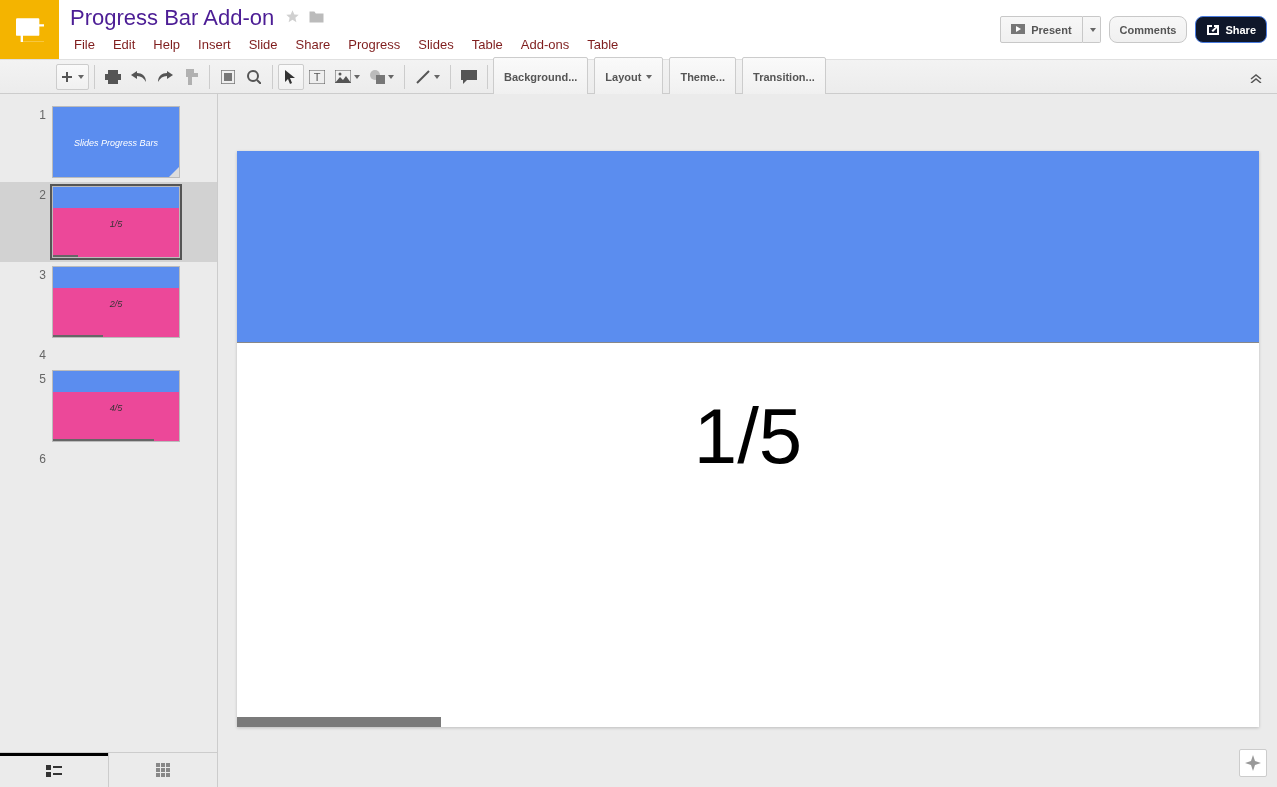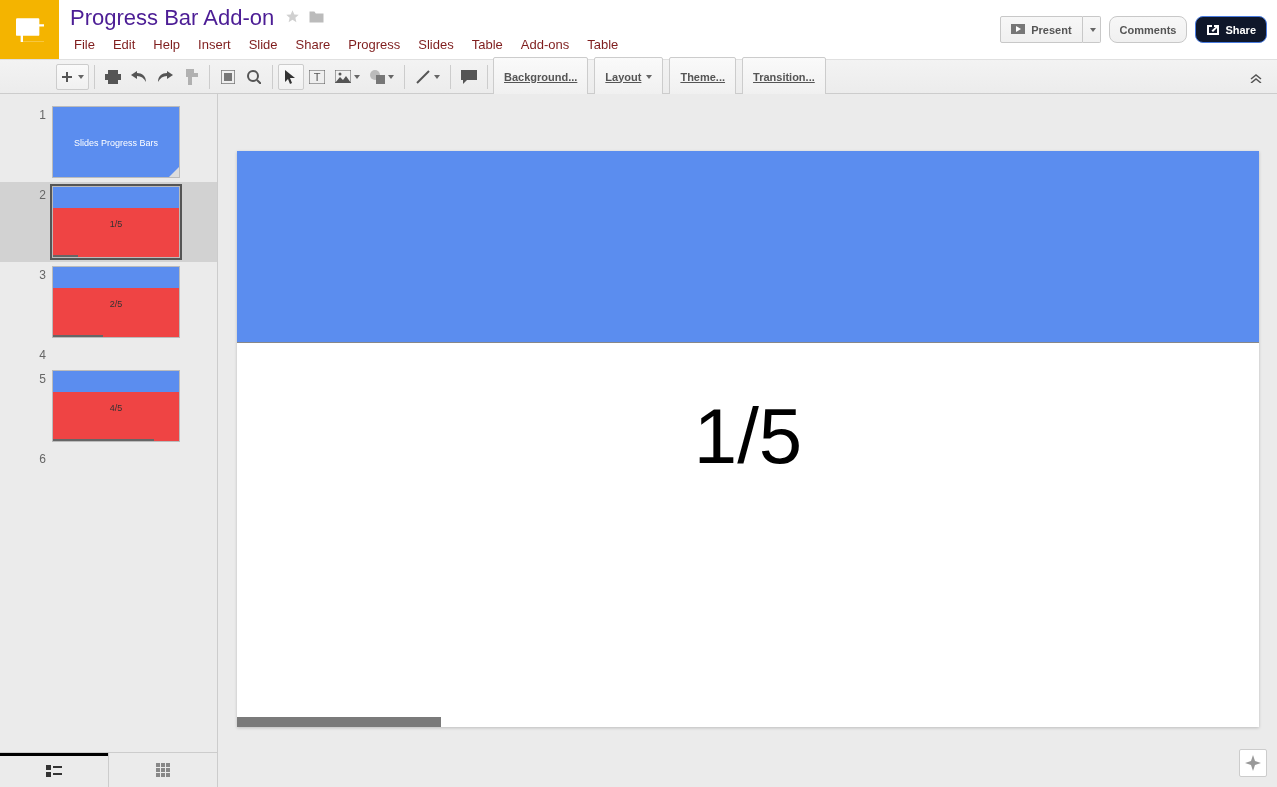--- a/index.html
+++ b/index.html
@@ -22,32 +22,32 @@
   .btn-present-dd { width: 18px; border-left: none; border-radius: 0 2px 2px 0; justify-content: center; padding: 0; }
   .btn-share { background: #0f172a; border-color: #4a7ce0; color: #fff; }
   .btn-share svg { margin-right: 5px; }
   .btn-group { display: flex; }
 
   
   .toolbar { height: 35px; background: linear-gradient(#f3f3f3,#ececec); border-top: 1px solid #e0e0e0; border-bottom: 1px solid #ccc; display: flex; align-items: center; padding: 0 8px 0 56px; }
   .tb-btn { height: 26px; min-width: 26px; display: flex; align-items: center; justify-content: center; padding: 0 4px; cursor: pointer; border: 1px solid transparent; border-radius: 2px; color: #555; }
   .tb-btn.combo { border: 1px solid #ccc; background: linear-gradient(#fafafa,#f0f0f0); }
   .tb-sep { width: 1px; height: 24px; background: #ccc; margin: 0 5px; }
-  .tb-text-btn { height: 39px; border: 1px solid #ccc; background: linear-gradient(#fafafa,#f0f0f0); border-radius: 2px; font-size: 11px; font-weight: bold; color: #555; display: flex; align-items: center; padding: 0 10px; cursor: pointer; margin-right: 6px; text-decoration: underline; }
+  .tb-text-btn { height: 39px; border: 1px solid #ccc; background: linear-gradient(#fafafa,#f0f0f0); border-radius: 2px; font-size: 11px; font-weight: bold; color: #555; display: flex; align-items: center; padding: 0 10px; cursor: pointer; margin-right: 6px; }
   .tb-spacer { flex: 1; }
   .dd-caret { width: 0; height: 0; border-left: 3px solid transparent; border-right: 3px solid transparent; border-top: 4px solid #666; margin-left: 3px; }
 
   
   .body { display: flex; height: 693px; }
   .sidebar { width: 218px; background: #ebebeb; border-right: 1px solid #ccc; display: flex; flex-direction: column; }
   .thumbs { flex: 1; overflow-y: auto; padding-top: 8px; }
   .thumb-row { display: flex; padding: 4px 0 4px 0; align-items: flex-start; }
   .thumb-row.selected { background: #d2d2d2; }
   .thumb-num { width: 52px; text-align: right; font-size: 12px; color: #666; padding-right: 6px; padding-top: 2px; }
-  .thumb { width: 128px; height: 72px; background: #ef4444; border: 1px solid #bbb; position: relative; overflow: hidden; }
+  .thumb { width: 128px; height: 72px; background: #ec4899; border: 1px solid #bbb; position: relative; overflow: hidden; font-style: italic; }
   .thumb-row.selected .thumb { outline: 2px solid #555; }
   .thumb .tb-blue { position: absolute; left: 0; top: 0; right: 0; background: #5b8def; }
   .thumb .tb-text { position: absolute; left: 0; right: 0; text-align: center; font-size: 9px; color: #333; }
   .thumb .tb-text.white { color: #fff; font-size: 9px; }
   .thumb .tb-prog { position: absolute; left: 0; bottom: 0; height: 2px; background: #666; }
   .thumb .tb-corner { position: absolute; right: 0; bottom: 0; width: 0; height: 0; border-left: 10px solid transparent; border-bottom: 10px solid #ddd; }
 
   .sidebar-footer { height: 35px; border-top: 1px solid #ccc; background: #ebebeb; display: flex; align-items: center; }
   .sf-btn { width: 108px; height: 34px; display: flex; align-items: center; justify-content: center; cursor: pointer; color: #666; }
   .sf-btn.active { border-top: 3px solid #000; margin-top: -1px; }

